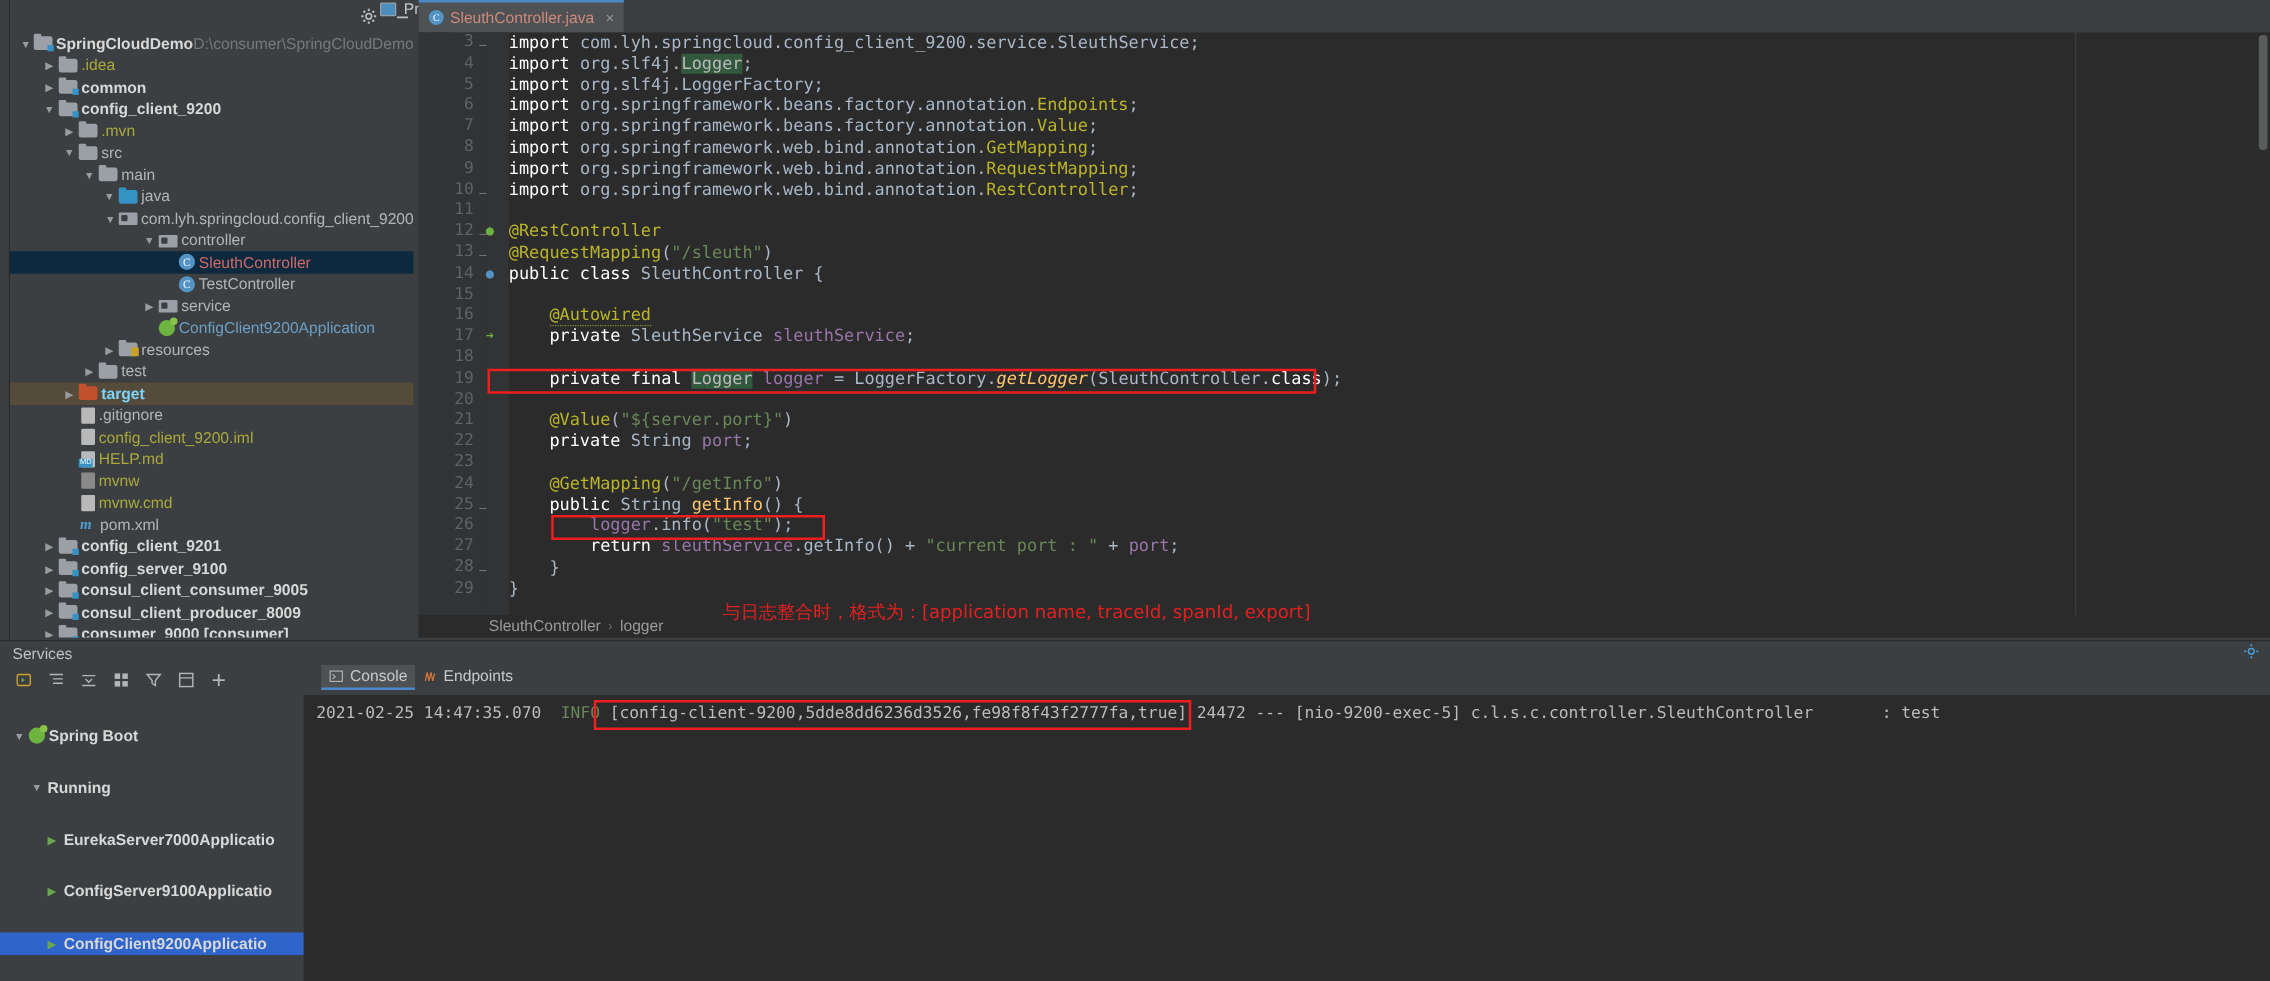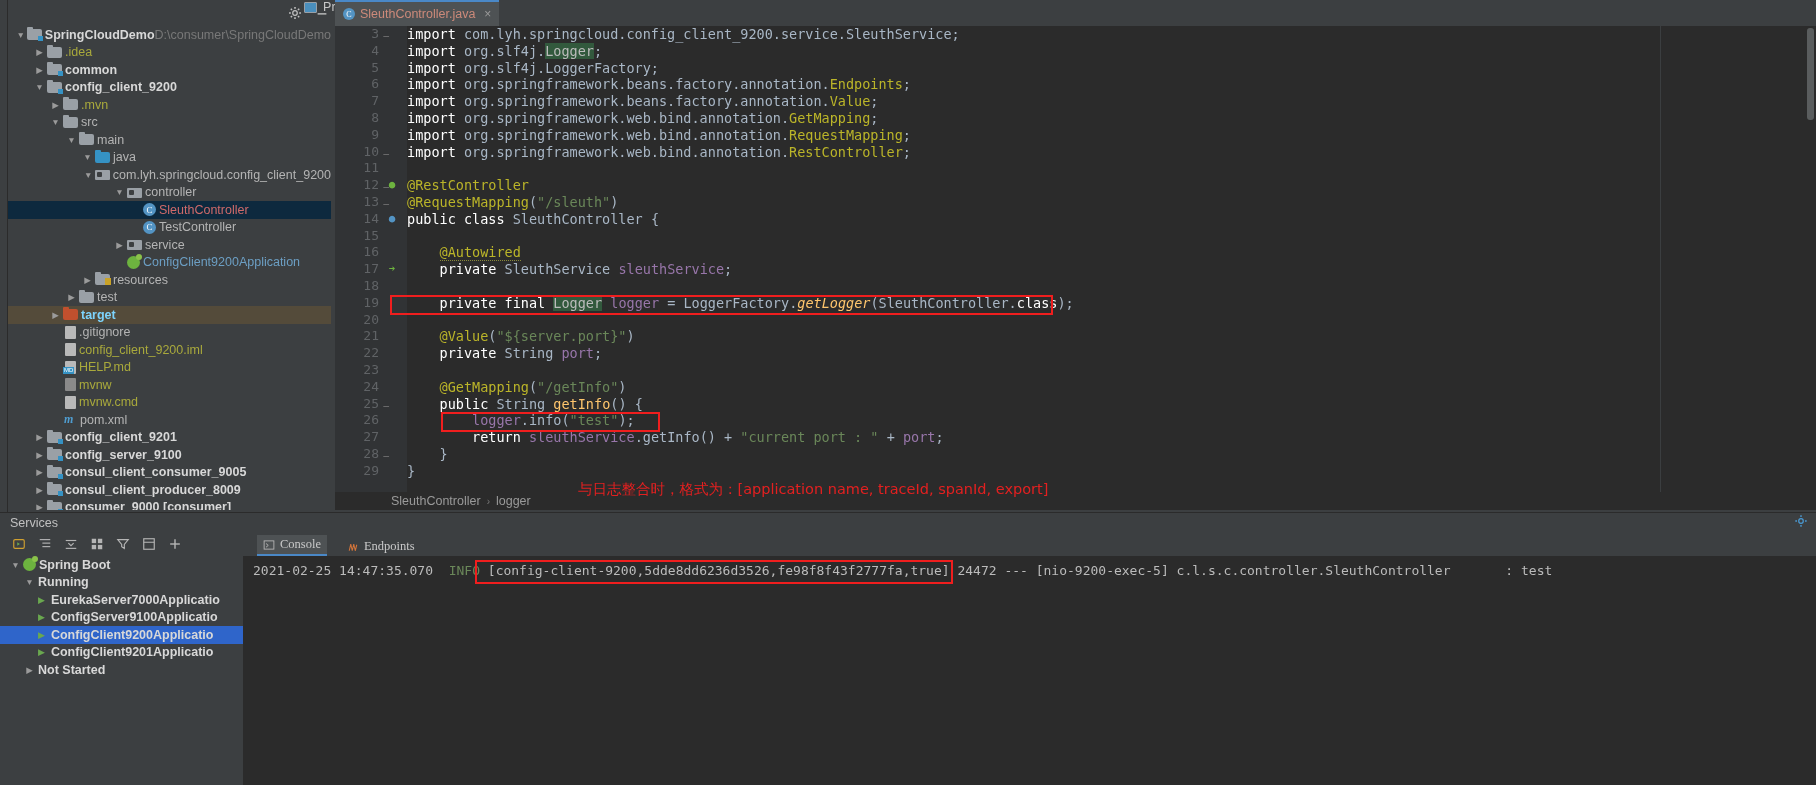--- a/index.html
+++ b/index.html
@@ -154,28 +154,28 @@
   }
   .svc-gear { position:absolute; right:8px; top:514px; width:14px; height:14px; }
 
   .svc-toolbar {
     position:absolute; left:0; top:532px; width:243px; height:24px; background:#3c3f41;
     display:flex; align-items:center; gap:12px; padding-left:12px;
   }
   .svc-tree {
     position:absolute; left:0; top:556px; width:243px; height:229px; background:#3c3f41; font-size:12.5px;
   }
-  .svc-row { height:17.5px; display:flex; align-items:center; white-space:nowrap; padding-left:6px; }
+  .svc-row { height:17.5px; display:flex; align-items:center; white-space:nowrap; padding-left:6px;margin-top:24px; }
   .svc-row.sel { background:#2f65ca; }
   .run-tri { color:#6aa84f; font-size:9px; margin-right:3px;}
   .svc-bold { font-weight:bold; color:#d8d8d8; }
 
   .console-tabs {
     position:absolute; left:243px; top:532px; width:1573px; height:24px; background:#3c3f41;
-    display:flex; align-items:flex-end; gap:14px; padding-left:14px; font-size:12.5px;font-family:Liberation Serif, serif;
+    display:flex; align-items:flex-start; gap:0; padding-left:14px; font-size:12.5px;
   }
   .ctab { display:flex; align-items:center; gap:5px; padding:2px 6px; color:#c9c9c9; }
   .ctab.active { background:#4e5254; border-bottom:2px solid #4a88c7; }
 
   .console {
     position:absolute; left:243px; top:556px; width:1573px; height:271px; background:#2b2b2b;
     font-family:"DejaVu Sans Mono","Liberation Mono",monospace; font-size:13px; padding-top:6px;
   }
   .cline { position:relative; white-space:pre; height:18px; line-height:18px; padding-left:10px; color:#bbbbbb; }
   .c-info { color:#6a8759; }

